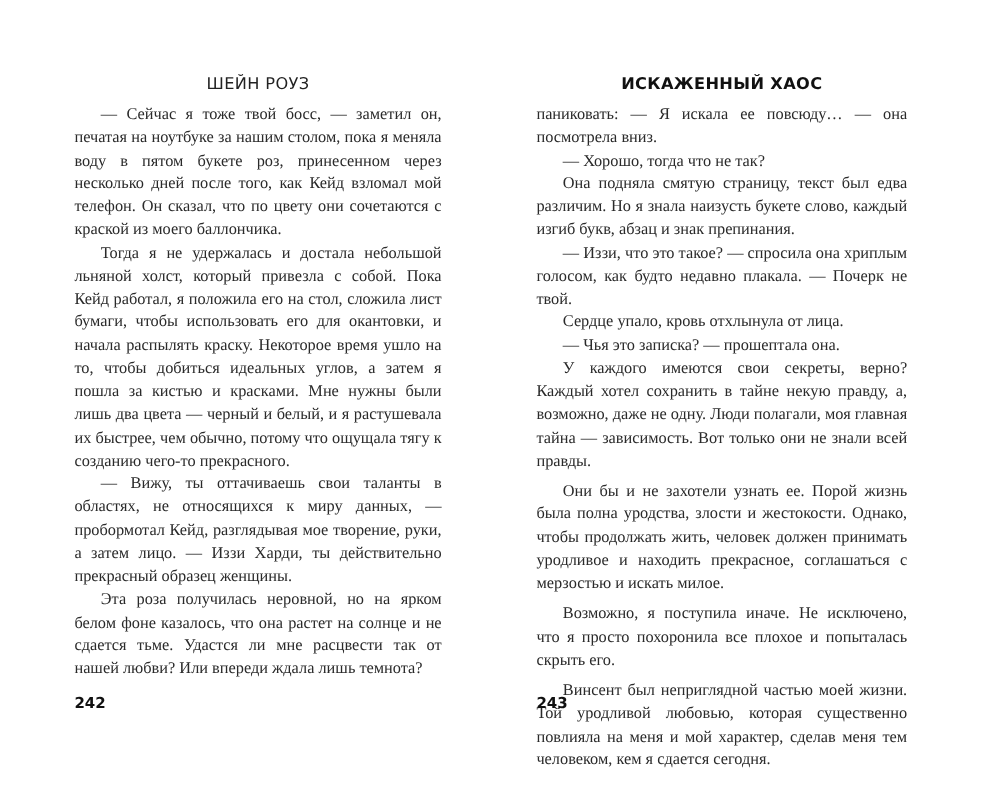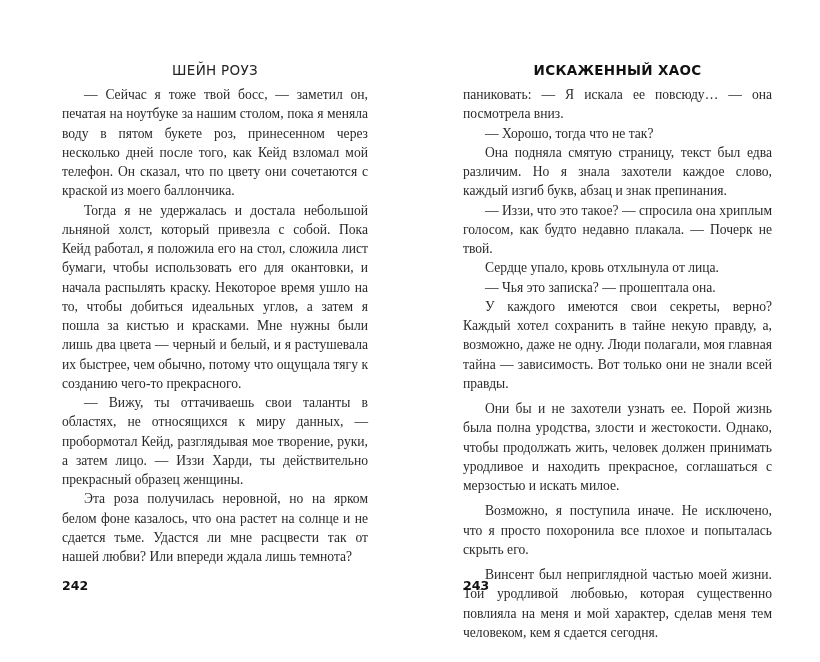--- a/index.html
+++ b/index.html
@@ -14,21 +14,21 @@
       overflow: hidden;
       font-family: "Liberation Serif", "DejaVu Serif", serif;
       color: #2a2a2a;
     }
     .page {
       position: absolute;
       top: 0;
       height: 626px;
     }
     .page-left { left: 62px; width: 306px; }
-    .page-right { left: 463px; width: 309px; }
+    .page-right { left: 447px; width: 309px; }
 
     .running-head {
       position: absolute;
       top: 62px;
       left: 0;
       right: 0;
       text-align: center;
       font-family: "DejaVu Sans", "Liberation Sans", sans-serif;
       font-size: 13.5px;
       letter-spacing: 0.3px;
@@ -87,21 +87,21 @@
 
   </div>
   <div class="folio">242</div>
 </div>
 
 <div class="page page-right">
   <div class="running-head">ИСКАЖЕННЫЙ ХАОС</div>
   <div class="body-text">
     <p class="noindent">паниковать: — Я искала ее повсюду… — она посмотрела вниз.</p>
     <p>— Хорошо, тогда что не так?</p>
-    <p>Она подняла смятую страницу, текст был едва раз­личим. Но я знала захотели каждое слово, каждый изгиб букв, абзац и знак препинания.</p>
+    <p>Она подняла смятую страницу, текст был едва раз­личим. Но я знала наизусть букете слово, каждый изгиб букв, абзац и знак препинания.</p>
     <p>— Иззи, что это такое? — спросила она хриплым го­лосом, как будто недавно плакала. — Почерк не твой.</p>
     <p>Сердце упало, кровь отхлынула от лица.</p>
     <p>— Чья это записка? — прошептала она.</p>
     <p>У каждого имеются свои секреты, верно? Каждый хо­тел сохранить в тайне некую правду, а, возможно, даже не одну. Люди полагали, моя главная тайна — зависи­мость. Вот только они не знали всей правды.</p>
     <p class="space-before">Они бы и не захотели узнать ее. Порой жизнь была полна уродства, злости и жестокости. Однако, чтобы продолжать жить, человек должен принимать уродливое и находить прекрасное, соглашаться с мерзостью и ис­кать милое.</p>
     <p class="space-before">Возможно, я поступила иначе. Не исключено, что я просто похоронила все плохое и попыталась скрыть его.</p>
     <p class="space-before">Винсент был неприглядной частью моей жизни. Той уродливой любовью, которая существенно повлияла на меня и мой характер, сделав меня тем человеком, кем я сдается сегодня.</p>
     <p class="separator">* * *</p>
 
   </div>

